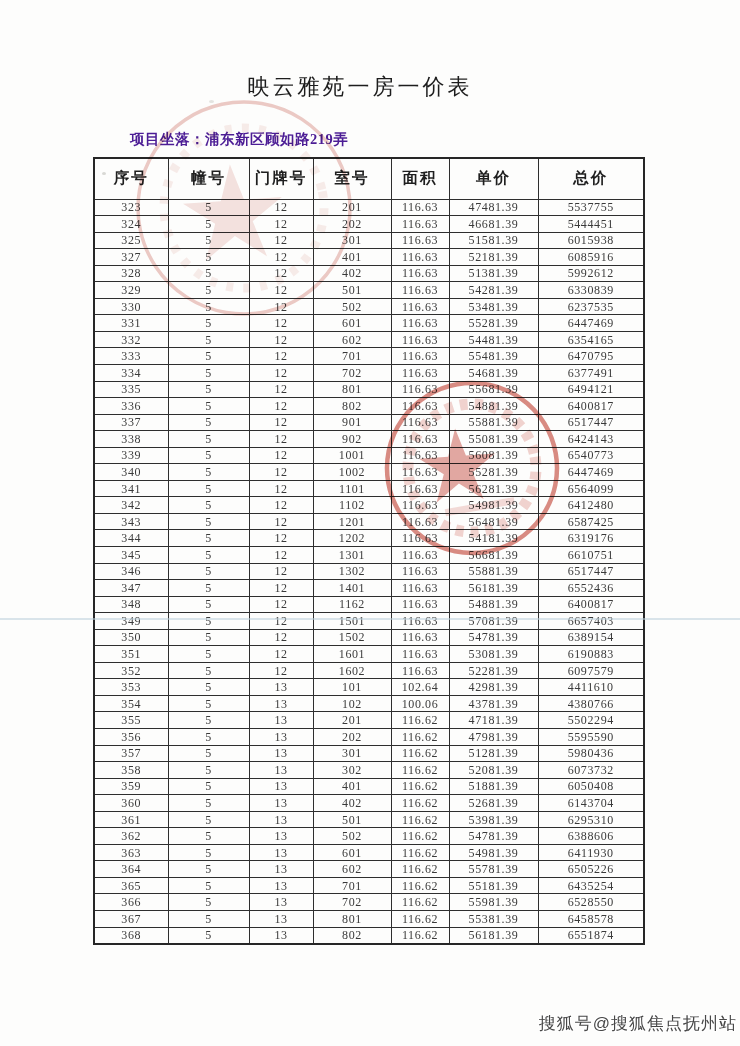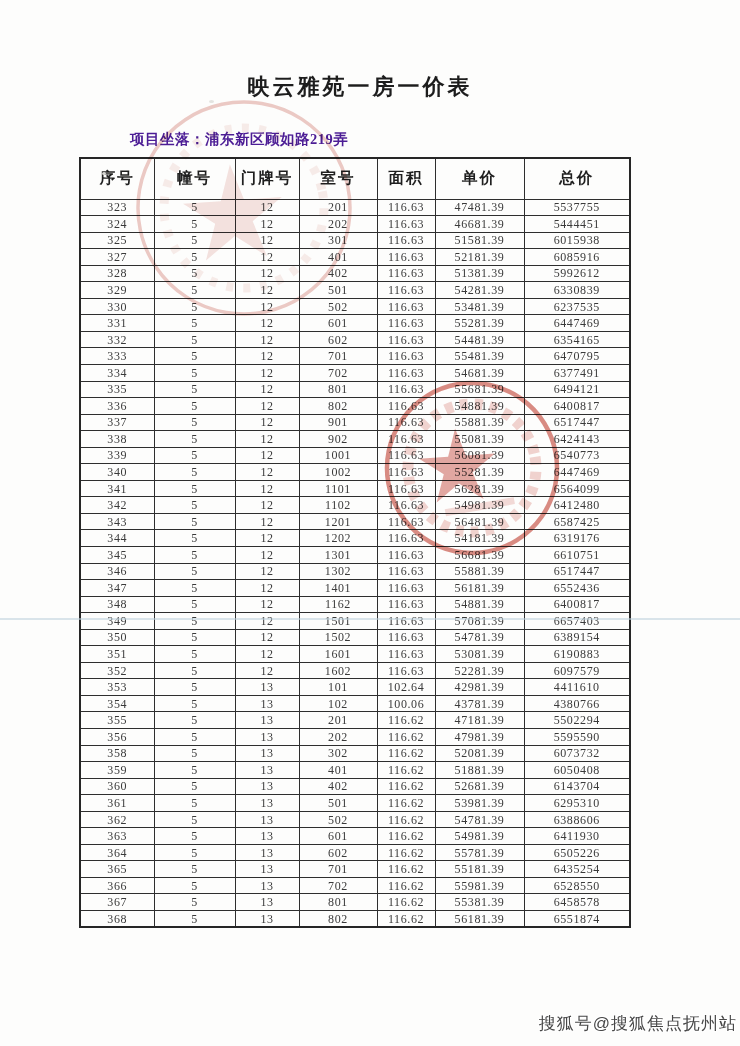--- a/index.html
+++ b/index.html
@@ -5,31 +5,31 @@
   * { margin:0; padding:0; box-sizing:border-box; }
   html,body { width:740px; height:1046px; }
   body {
     position:relative;
     background:#fdfdfc;
     font-family:"Liberation Serif","DejaVu Serif",serif;
     overflow:hidden;
   }
   .page-title {
     position:absolute; left:80px; top:72px; width:560px;
-    text-align:center; font-size:22px; font-weight:bold;
+    text-align:center; font-size:22px; font-weight:normal;
     color:#1d1d1d; letter-spacing:3px;
   }
   .project-location {
     position:absolute; left:96px; top:130px;
     font-size:14.5px; font-weight:bold; color:#4c1d95;
     letter-spacing:0.5px;
     margin-left:34px;
   }
   table.price-table {
-    position:absolute; left:79px; top:157px; width:550px;
+    position:absolute; left:93px; top:157px; width:550px;
     border-collapse:collapse; table-layout:fixed;
     background:transparent;
   }
   table.price-table th, table.price-table td {
     border:1px solid #2e2e2e;
     text-align:center; vertical-align:middle;
     overflow:hidden; white-space:nowrap;
   }
   table.price-table { border:2px solid #262626; }
   table.price-table th {
@@ -381,20 +381,29 @@
       <tr>
         <td>356</td>
         <td>5</td>
         <td>13</td>
         <td>202</td>
         <td>116.62</td>
         <td>47981.39</td>
         <td>5595590</td>
       </tr>
       <tr>
+        <td>357</td>
+        <td>5</td>
+        <td>13</td>
+        <td>301</td>
+        <td>116.62</td>
+        <td>51281.39</td>
+        <td>5980436</td>
+      </tr>
+      <tr>
         <td>358</td>
         <td>5</td>
         <td>13</td>
         <td>302</td>
         <td>116.62</td>
         <td>52081.39</td>
         <td>6073732</td>
       </tr>
       <tr>
         <td>359</td>

